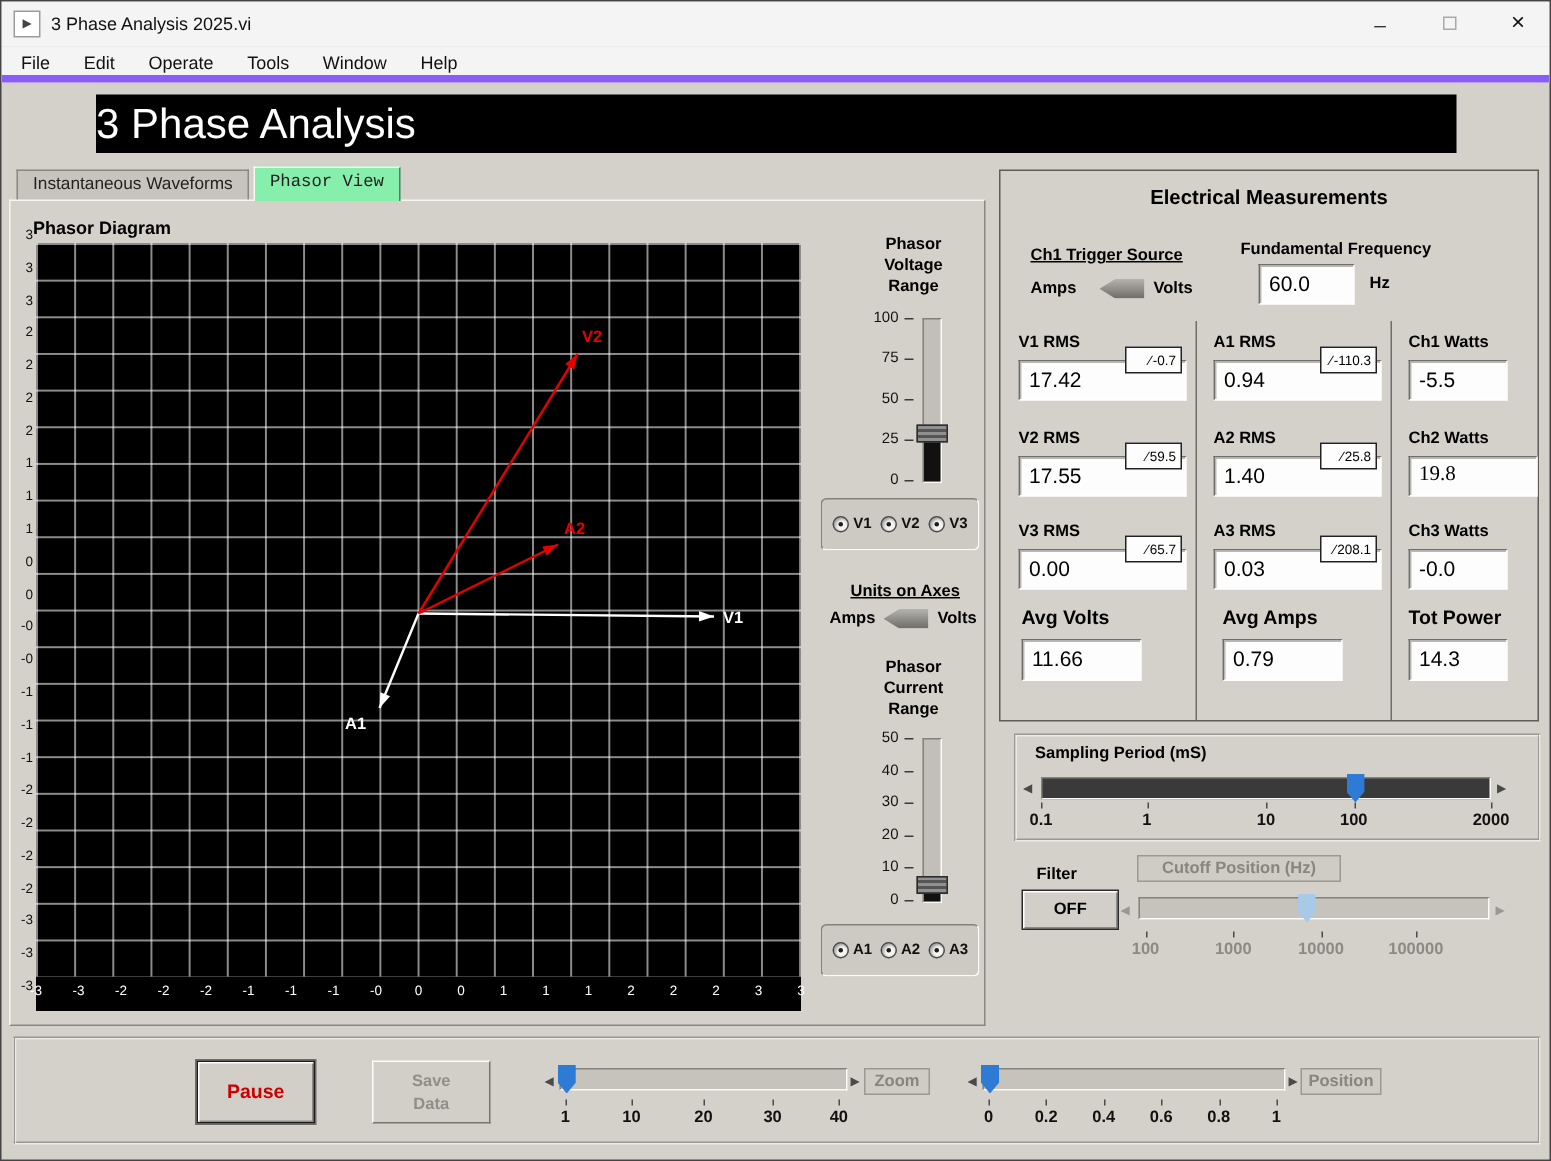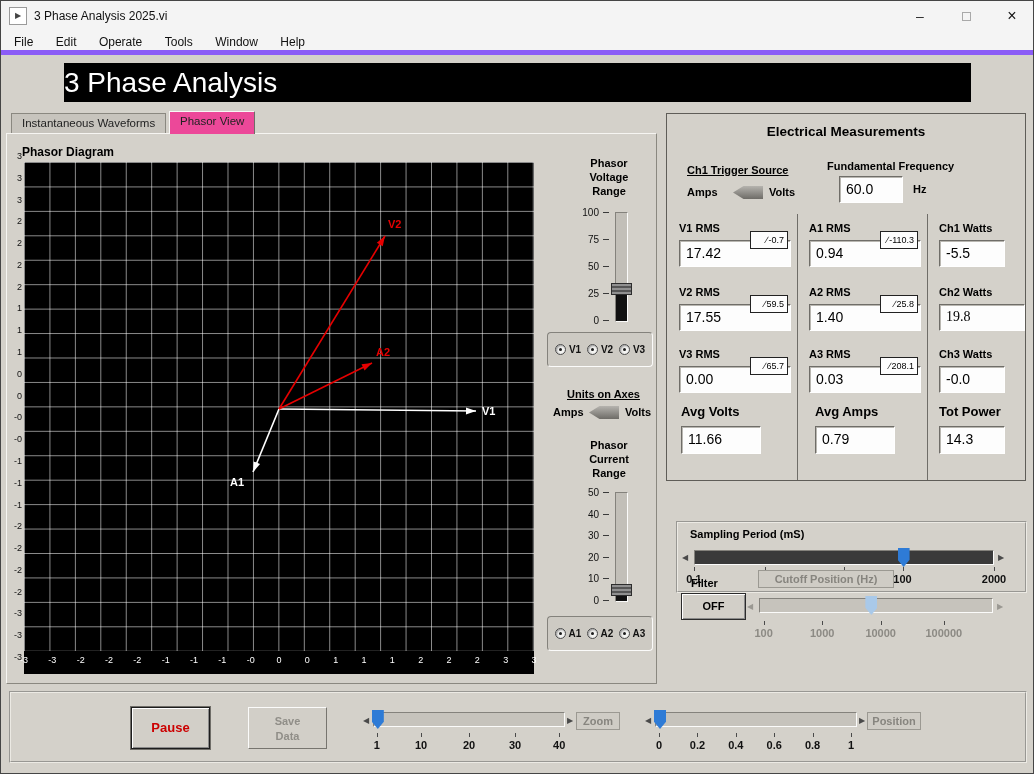--- a/index.html
+++ b/index.html
@@ -17,21 +17,21 @@
   .menu-item{display:inline-block;padding:4px 9px;font-size:12px;color:#111;}
   
   .banner{position:absolute;left:63px;top:62px;width:907px;height:39px;background:#000;color:#fff;
     text-align:left;line-height:39px;font-size:28px;}
   .whitebox{position:absolute;background:#fdfdfd;border:1px solid;border-color:#6f6d68 #ffffff #ffffff #6f6d68;
     box-shadow:inset 1px 1px 0 #b9b7b1;}
   .groove{border:2px groove #eceae4;}
   
   .tab{position:absolute;top:112px;height:21px;background:#c7c4bd;border:1px solid #8a8880;border-bottom:none;
     font-size:11.5px;line-height:19px;padding:0 10px;color:#222;z-index:1;}
-  .tab.selected{top:110px;height:23px;background:#ec4899;border-color:#f8f8f6 #6f6d68 #d4d1ca #f8f8f6;z-index:3;}
+  .tab.selected{top:110px;height:23px;background:#86efac;border-color:#f8f8f6 #6f6d68 #d4d1ca #f8f8f6;z-index:3;font-family:Liberation Mono, monospace;}
   .tabpage{position:absolute;left:5px;top:132px;width:651px;height:551px;
     border:1px solid;border-color:#f6f5f2 #8a8880 #8a8880 #f6f5f2;z-index:2;}
   .ptitle{position:absolute;font-size:12px;font-weight:bold;color:#000;}
   
   .plot{position:absolute;left:17px;top:28px;width:510px;height:512px;background:#000;}
   .grid{position:absolute;left:0;top:0;width:510px;height:489px;
     background-image:linear-gradient(to right,rgba(255,255,255,.55) 1px,transparent 1px),
                      linear-gradient(to bottom,rgba(255,255,255,.55) 1px,transparent 1px);
     background-size:25.45px 24.45px;}
   .xlabels{position:absolute;left:0;top:489px;width:510px;height:23px;}
@@ -356,21 +356,21 @@
     <div class="mlabel" style="left:272px;top:234px;">Ch3 Watts</div>
     <div class="whitebox vbox" style="left:272px;top:252px;width:66px;">
       <span class="vtext">-0.0</span>
     </div>
     <div class="mlabel-big" style="left:272px;top:290px;">Tot Power</div>
     <div class="whitebox vbox" style="left:272px;top:312px;width:66px;height:28px;">
       <span class="vtext">14.3</span>
     </div>
   </div>
 
-  <div class="groove" style="position:absolute;left:675px;top:488px;width:351px;height:72px;margin-top:32px;">
+  <div class="groove" style="position:absolute;left:675px;top:488px;width:351px;height:72px;">
     <div class="mlabel" style="left:12px;top:5px;">Sampling Period (mS)</div>
     <span class="sarrow" style="left:4px;top:30px;">◀</span>
     <div class="htrack dark" style="left:16px;top:27px;width:300px;">
       <div class="hhandle" style="left: calc(70% - 6px);"></div>
     </div>
     <span class="sarrow" style="left:320px;top:30px;">▶</span>
     <div class="hticks" style="left:16px;top:46px;width:300px;">
         <i style="left: 0%;"></i>
         <span style="left: 0%;">0.1</span>
         <i style="left: 23.5%;"></i>

